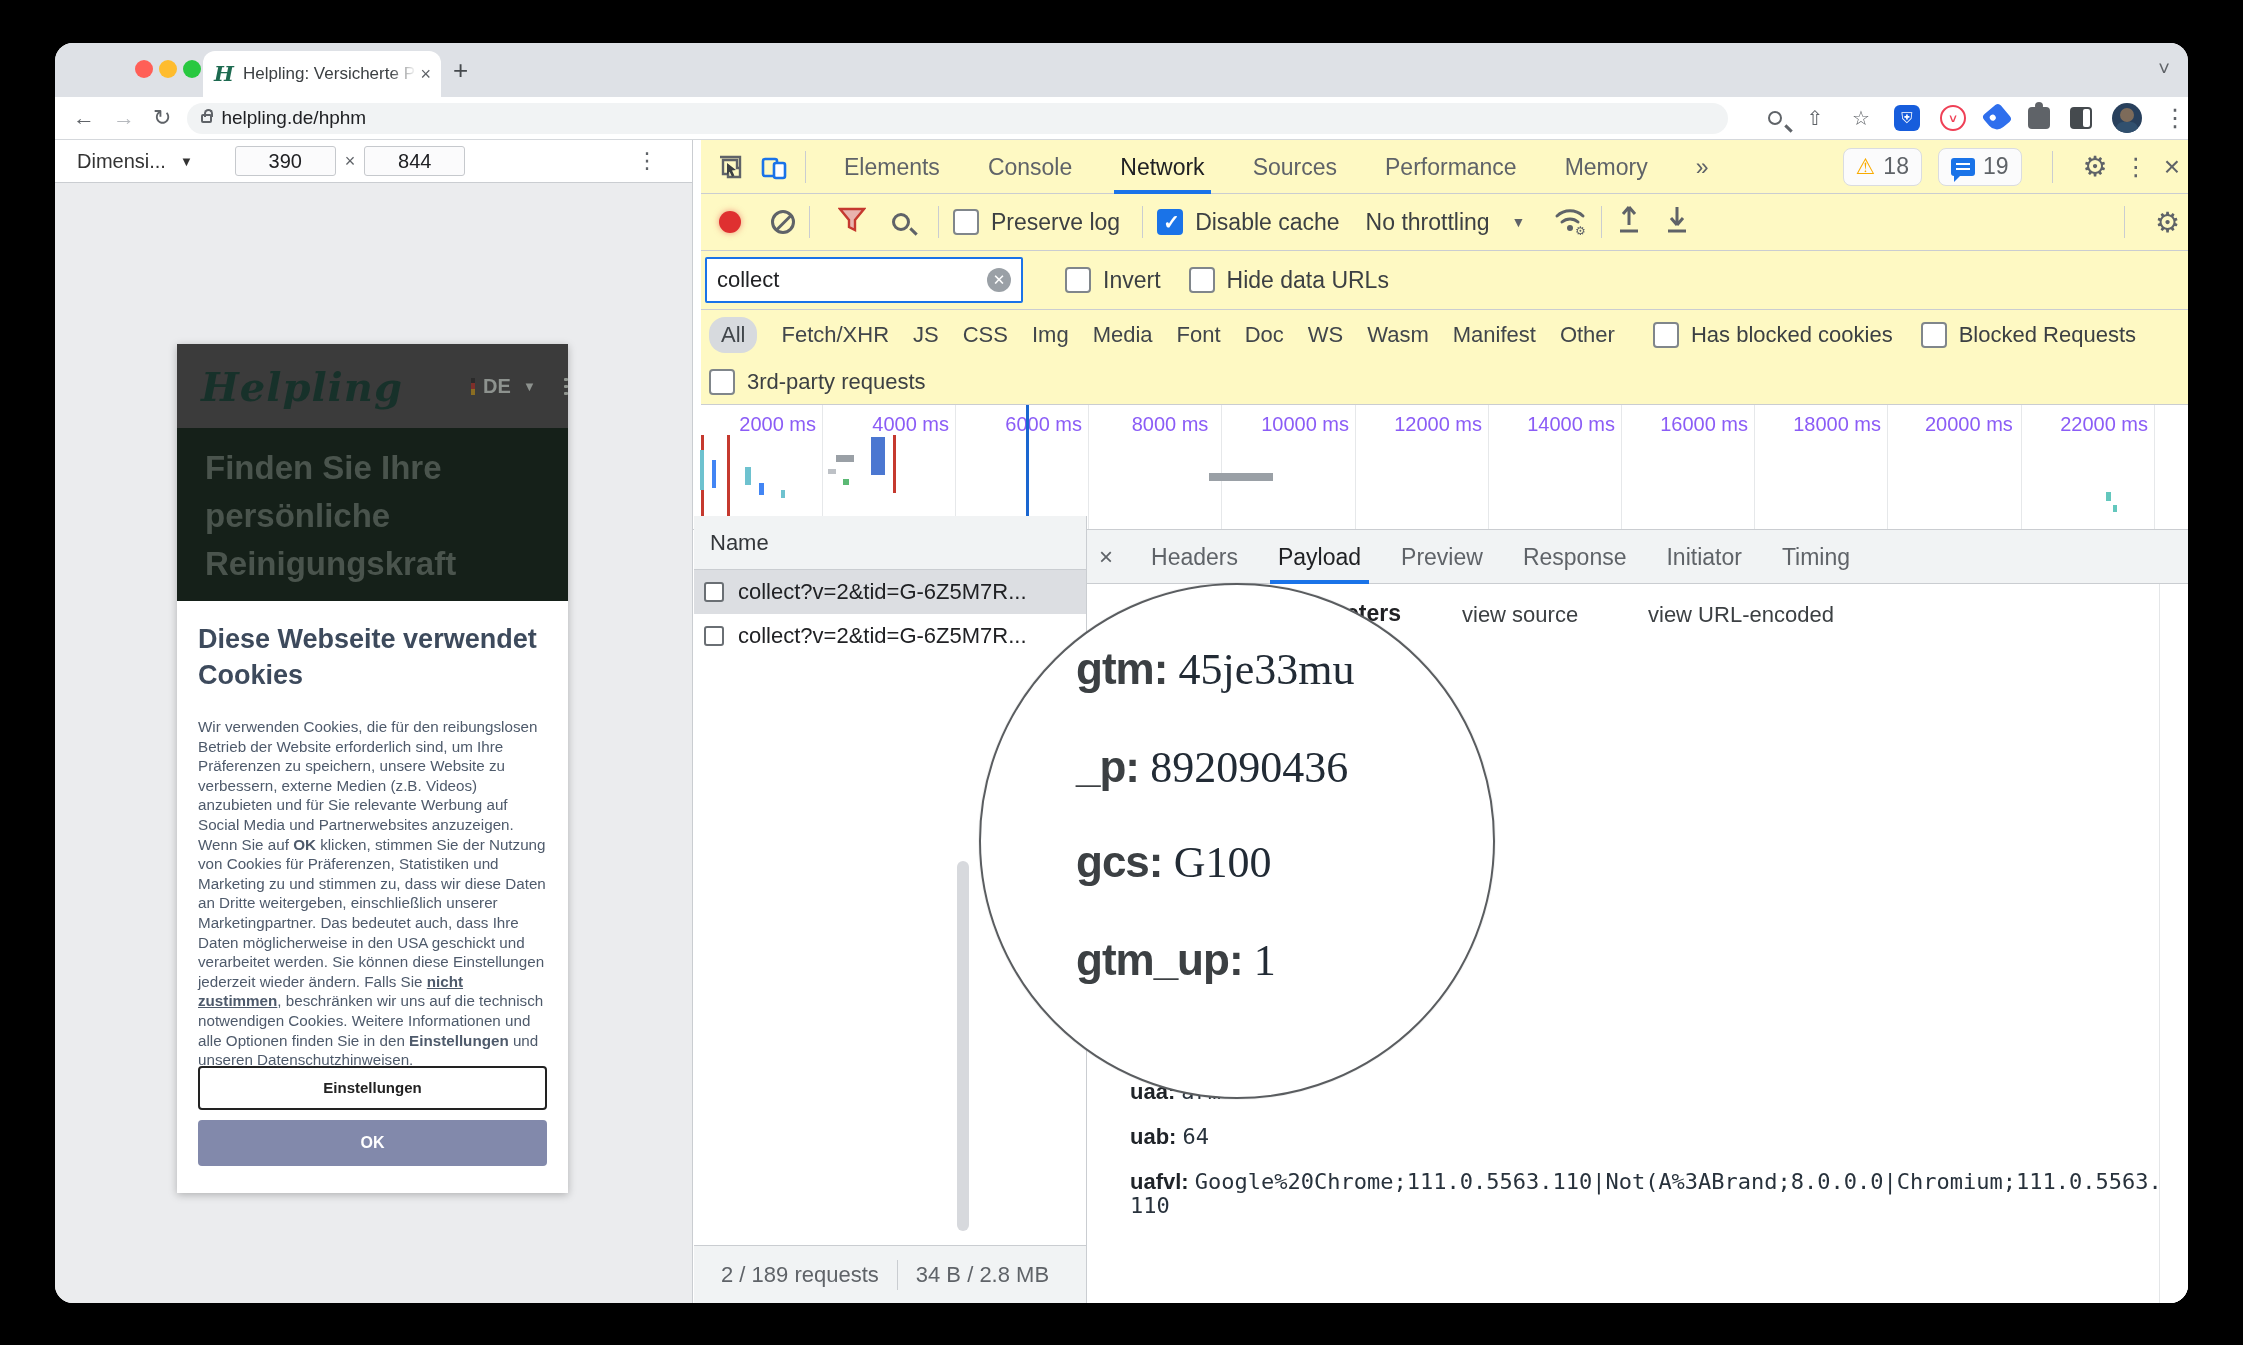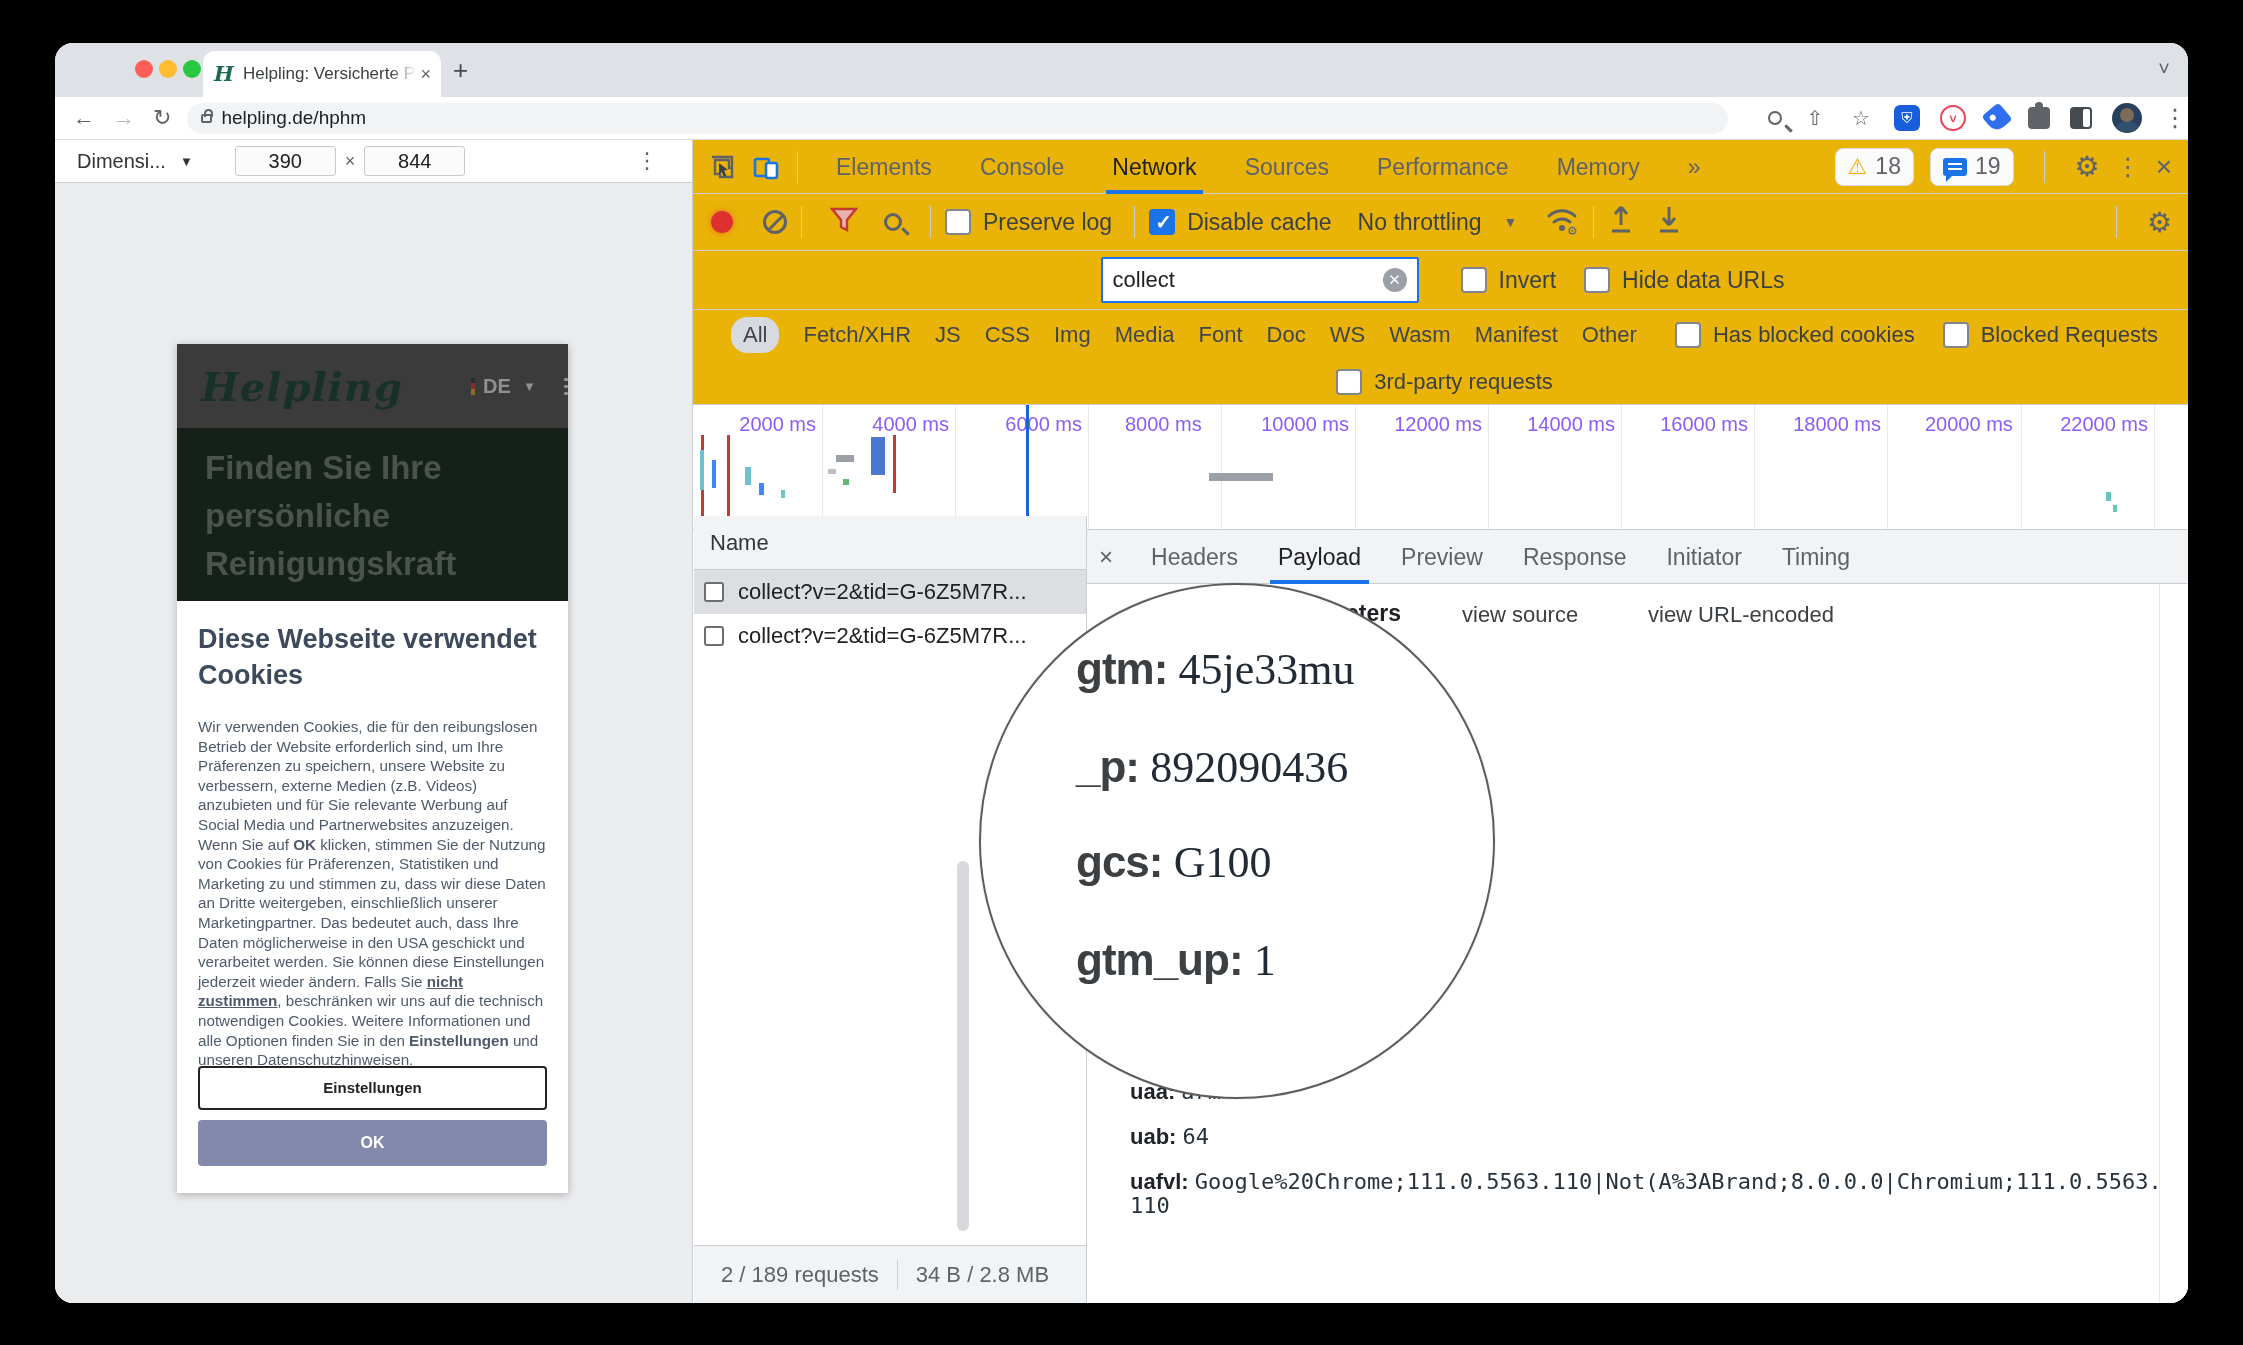--- a/index.html
+++ b/index.html
@@ -69,21 +69,21 @@
   .hero-bullets li:before{content:"";position:absolute;left:0;top:5px;width:10px;height:10px;background:#3f4942;}
   .cookie{position:absolute;left:0;top:257px;width:100%;height:592px;background:#fff;padding:20px 21px 0 21px;}
   .cookie h2{margin:0;font-size:27px;line-height:36px;color:#3d4a5c;font-weight:bold;}
   .cookie p{margin:24px 0 0 0;font-size:15.2px;line-height:19.6px;color:#4e5a6b;width:350px;}
   .cookie p u{text-decoration:underline;}
   .btn-settings{position:absolute;left:21px;top:465px;width:349px;height:44px;border:2px solid #222;border-radius:4px;background:#fff;font-size:15px;font-weight:bold;color:#222;text-align:center;line-height:40px;}
   .btn-ok{position:absolute;left:21px;top:519px;width:349px;height:46px;border-radius:4px;background:#8289ab;font-size:16px;font-weight:bold;color:#fff;text-align:center;line-height:46px;}
 
   
   .devtools{position:absolute;left:638px;top:97px;right:0;bottom:0;background:#fff;}
-  .dtrow{position:absolute;left:0;width:100%;background:#eab308;border-bottom:1px solid #cacdd1;justify-content:center;}
+  .dtrow{position:absolute;left:8px;width:100%;background:#fef9c3;border-bottom:1px solid #cacdd1;}
   .row-tabs{top:0;height:54px;display:flex;align-items:center;}
   .row-tools{top:54px;height:57px;display:flex;align-items:center;}
   .row-filter{top:111px;height:59px;display:flex;align-items:center;}
   .row-chips{top:170px;height:50px;display:flex;align-items:center;border-bottom:none;}
   .row-3p{top:220px;height:45px;display:flex;align-items:center;}
   .vsep{width:1px;height:32px;background:#cacdd1;margin:0 14px;}
   .dt-tab{font-size:23px;color:#5f6368;margin:0 24px;height:54px;line-height:54px;position:relative;white-space:nowrap;}
   .dt-tab.active{color:#202124;}
   .dt-tab.active:after{content:"";position:absolute;left:-6px;right:-6px;bottom:0;height:4px;background:#1a73e8;}
   .iconbtn{width:34px;height:34px;display:flex;align-items:center;justify-content:center;}
@@ -362,21 +362,21 @@
     </div>
 
     <div class="timeline" id="timeline">
           <div class="gridline" style="left: 129px;"></div>
           <div class="tick" style="left: 33px; width: 90px; text-align: right;">2000 ms</div>
           <div class="gridline" style="left: 262px;"></div>
           <div class="tick" style="left: 166px; width: 90px; text-align: right;">4000 ms</div>
           <div class="gridline" style="left: 395px;"></div>
           <div class="tick" style="left: 299px; width: 90px; text-align: right;">6000 ms</div>
           <div class="gridline" style="left: 528px;"></div>
-          <div class="tick" style="left: 432px; width: 90px; text-align: left;">8000 ms</div>
+          <div class="tick" style="left: 432px; width: 90px; text-align: center;">8000 ms</div>
           <div class="gridline" style="left: 662px;"></div>
           <div class="tick" style="left: 566px; width: 90px; text-align: right;">10000 ms</div>
           <div class="gridline" style="left: 795px;"></div>
           <div class="tick" style="left: 699px; width: 90px; text-align: right;">12000 ms</div>
           <div class="gridline" style="left: 928px;"></div>
           <div class="tick" style="left: 832px; width: 90px; text-align: right;">14000 ms</div>
           <div class="gridline" style="left: 1061px;"></div>
           <div class="tick" style="left: 965px; width: 90px; text-align: right;">16000 ms</div>
           <div class="gridline" style="left: 1194px;"></div>
           <div class="tick" style="left: 1098px; width: 90px; text-align: right;">18000 ms</div>

